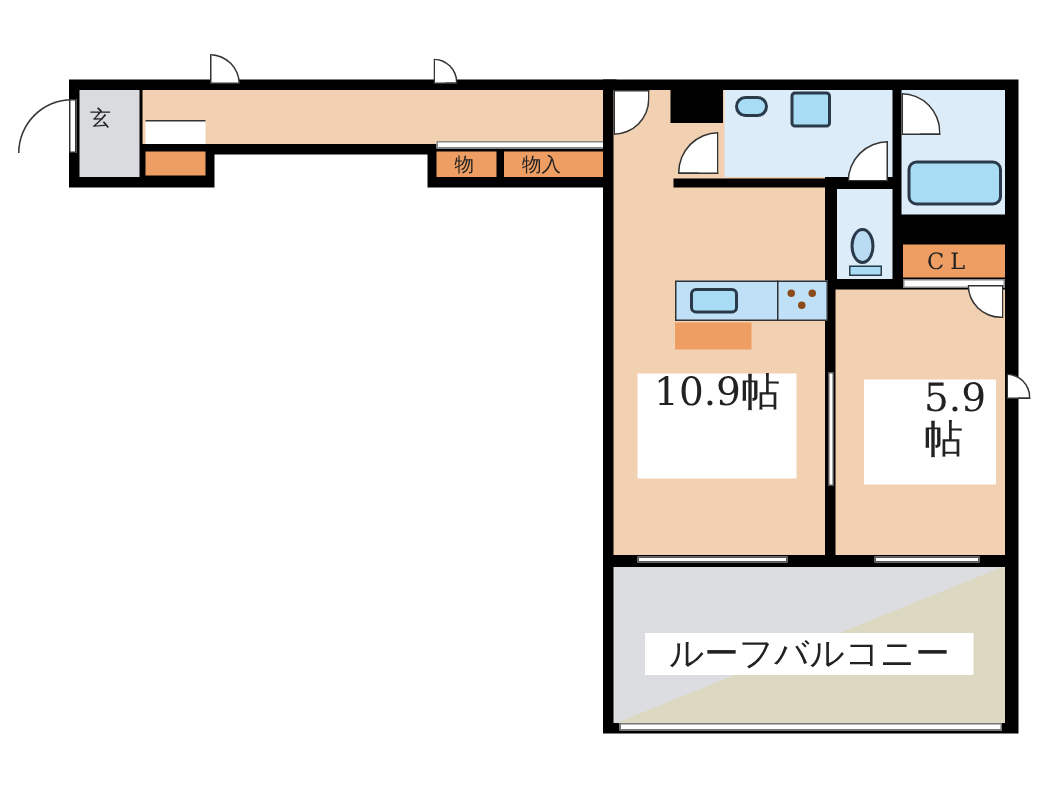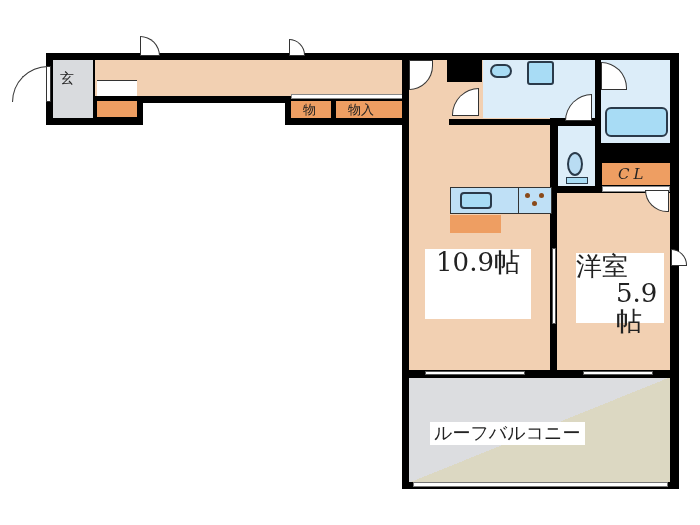--- a/index.html
+++ b/index.html
@@ -75,28 +75,27 @@
   <div class="abs storage" style="left:450px;top:215px;width:51px;height:18px;"></div>
 
   <div class="abs roomlabel" style="left:425px;top:249px;width:106px;height:70px;text-align:center;">
     <div style="font-size:26px;">10.9帖</div>
   </div>
 
   <div class="abs sliding" style="left:552px;top:248px;width:4px;height:76px;"></div>
 
   <div class="abs floor" style="left:557px;top:193px;width:113px;height:177px;"></div>
   <div class="abs storage" style="left:602px;top:163px;width:68px;height:22px;"></div>
-  <div class="abs label" style="left:618px;top:165px;font-size:15px;letter-spacing:4px;font-style:italic;">CL</div>
+  <div class="abs label" style="left:618px;top:165px;font-size:15px;letter-spacing:4px;">CL</div>
   <div class="abs" style="left:602px;top:186px;width:68px;height:6px;background:#fff;border:1px solid #888;"></div>
   <div class="abs door" style="left:645px;top:190px;width:24px;height:22px;border-radius:0 0 0 24px;"></div>
   <div class="abs door" style="left:671px;top:249px;width:16px;height:17px;border-radius:0 16px 0 0;"></div>
   <div class="abs roomlabel" style="left:576px;top:253px;width:88px;height:70px;text-align:left;">
-    <div style="font-size:26px;">洋室</div>
     <div style="font-size:26px;margin-left:40px;">5.9帖</div>
   </div>
 
   <div class="abs sliding" style="left:425px;top:371px;width:100px;height:4px;"></div>
   <div class="abs sliding" style="left:583px;top:371px;width:70px;height:4px;"></div>
 
   <div class="abs" style="left:409px;top:378px;width:261px;height:104px;background:linear-gradient(158deg,#dcdde0 0%,#dcdde0 50%,#dcd8c2 50%,#dcd8c2 100%);"></div>
   <div class="abs" style="left:413px;top:482px;width:255px;height:5px;background:#fff;border:1px solid #777;"></div>
-  <div class="abs roomlabel" style="left:430px;top:422px;padding:2px 4px;font-size:18px;">ルーフバルコニー</div>
+  <div class="abs roomlabel" style="left:430px;top:422px;padding:2px 16px;font-size:23px;">ルーフバルコニー</div>
 </div>
 
 </body></html>

